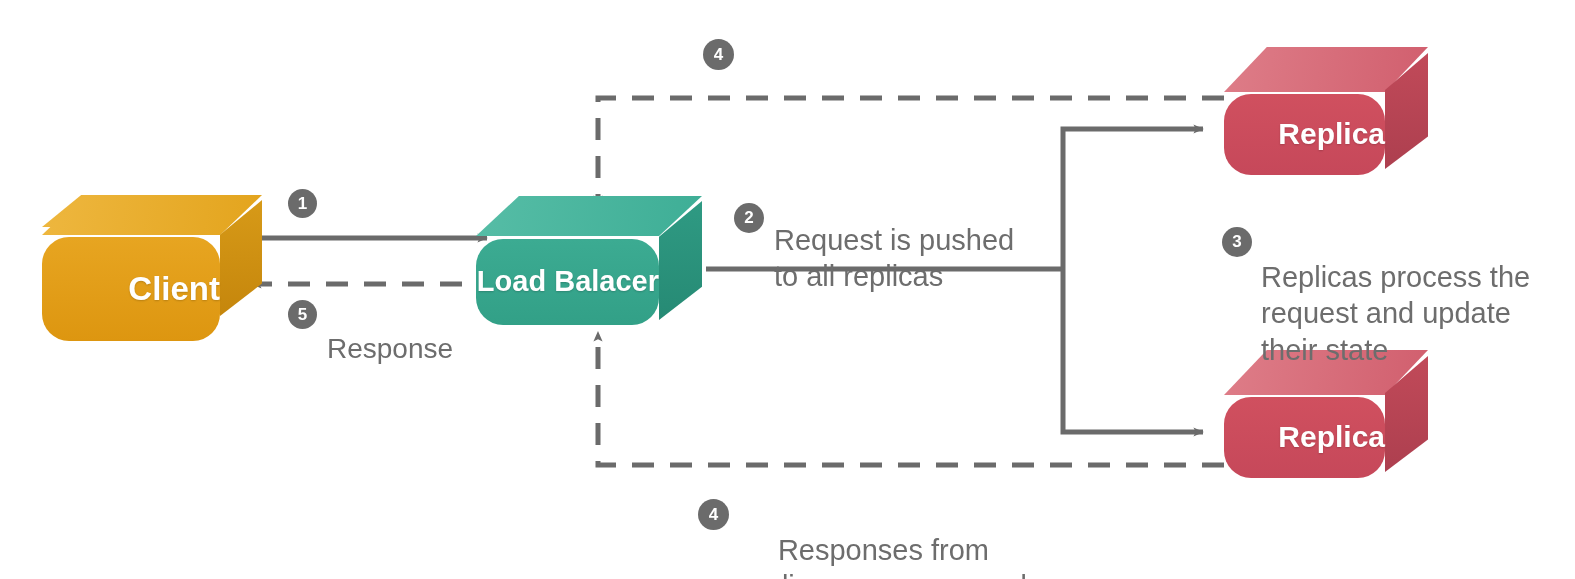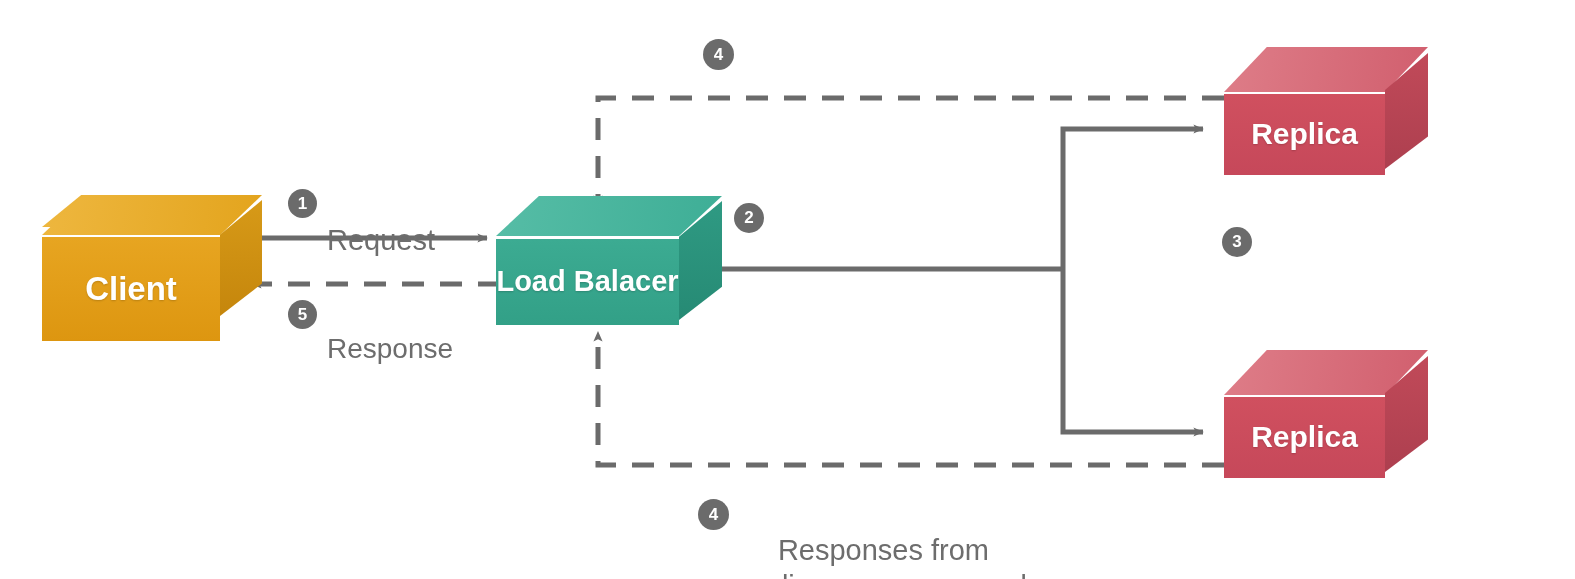--- a/index.html
+++ b/index.html
@@ -28,26 +28,27 @@
   
   .node3d {
     position: absolute;
   }
   .node3d .face-front {
     position: absolute;
     left: 0;
     box-sizing: border-box;
     display: flex;
     align-items: center;
-    justify-content: center;
+    justify-content: flex-end;
     color: #ffffff;
     font-weight: bold;
     line-height: 1.08;
     text-align: center;
     text-shadow: 0 1px 2px rgba(0,0,0,0.18);
+    border-radius: 27px;
   }
   .node3d .face-top,
   .node3d .face-side {
     position: absolute;
   }
 
   
   .client .face-front { background: linear-gradient(180deg,#e7a521 0%,#dd9610 100%); }
   .client .face-top    { background: linear-gradient(100deg,#eeb73f 0%,#e3a41d 100%); }
   .client .face-side   { background: linear-gradient(180deg,#d79a18 0%,#c5860c 100%); }
@@ -118,21 +119,21 @@
                 transform: translateX(0px);"></div>
     <div class="face-top" style="left:0px; top:0px; width:220px; height:40px;
                 clip-path: polygon(0% 100%, 19% 0%, 100% 0%, 81% 100%);"></div>
     <div class="face-side" style="left:178px; top:5px; width:42px; height:116px;
                 clip-path: polygon(100% 0%, 100% 72%, 0% 100%, 0% 30%);"></div>
     <div class="face-front" style="top:42px; width:178px; height:104px; font-size:33px;">
       <span>Client</span>
     </div>
   </div>
 
-  <div class="node3d lb" style="left:496px; top:196px; width:226px; height:129px;">
+  <div class="node3d lb" style="left:476px; top:196px; width:226px; height:129px;">
     <div class="face-top" style="left:0px; top:0px; width:226px; height:40px;
                 clip-path: polygon(0% 100%, 19% 0%, 100% 0%, 81% 100%);"></div>
     <div class="face-side" style="left:183px; top:5px; width:43px; height:119px;
                 clip-path: polygon(100% 0%, 100% 72%, 0% 100%, 0% 30%);"></div>
     <div class="face-front" style="top:43px; width:183px; height:86px; font-size:29px;">
       <span>Load
 Balacer</span>
     </div>
   </div>
 
@@ -152,37 +153,43 @@
     <div class="face-side" style="left:161px; top:6px; width:43px; height:116px;
                 clip-path: polygon(100% 0%, 100% 72%, 0% 100%, 0% 32%);"></div>
     <div class="face-front" style="top:47px; width:161px; height:81px; font-size:30px;">
       <span>Replica</span>
     </div>
   </div>
 
   <div class="badge" style="left:288px; top:189px; width:29px; height:29px; font-size:17px;">
     <span>1</span>
   </div>
-  <div class="caption" style="left:327px; top:185px; font-size:29px;">
-    <span>Request</span>
-  </div>
 
   <div class="badge" style="left:288px; top:300px; width:29px; height:29px; font-size:17px;">
     <span>5</span>
   </div>
   <div class="caption" style="left:327px; top:296px; font-size:28px;">
     <span>Response</span>
   </div>
 
   <div class="badge" style="left:734px; top:203px; width:30px; height:30px; font-size:17px;">
     <span>2</span>
   </div>
+  <div class="caption" style="left:774px; top:185px; font-size:29px;">
+    <span>Request is pushed
+to all replicas</span>
+  </div>
 
   <div class="badge" style="left:1222px; top:227px; width:30px; height:30px; font-size:17px;">
     <span>3</span>
+  </div>
+  <div class="caption" style="left:1261px; top:222px; font-size:29px;">
+    <span>Replicas process the
+request and update
+their state</span>
   </div>
 
   <div class="badge" style="left:703px; top:39px; width:31px; height:31px; font-size:17px;">
     <span>4</span>
   </div>
 
   <div class="badge" style="left:698px; top:499px; width:31px; height:31px; font-size:17px;">
     <span>4</span>
   </div>
   <div class="caption center" style="left:740px; top:495px; font-size:29px;">

